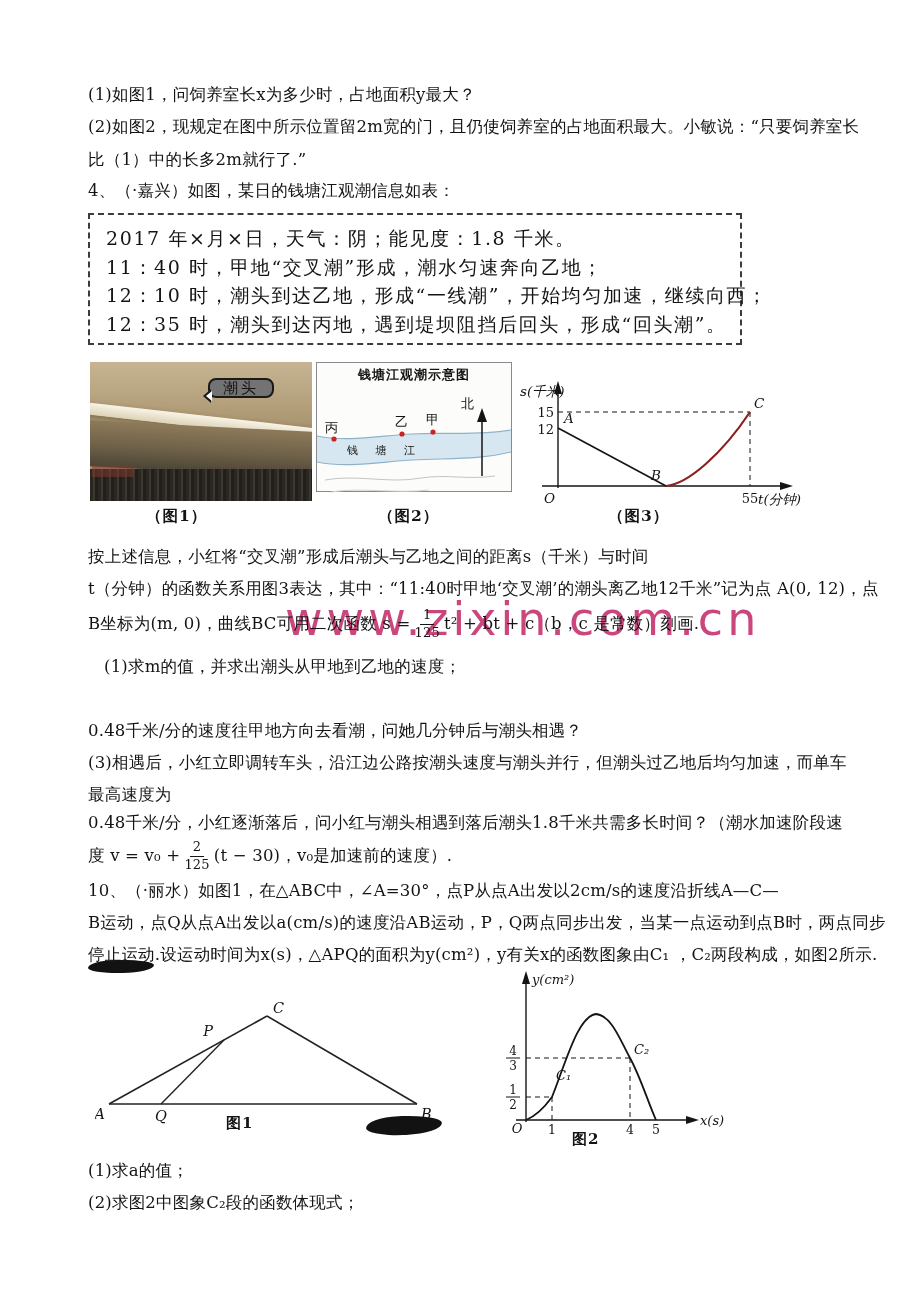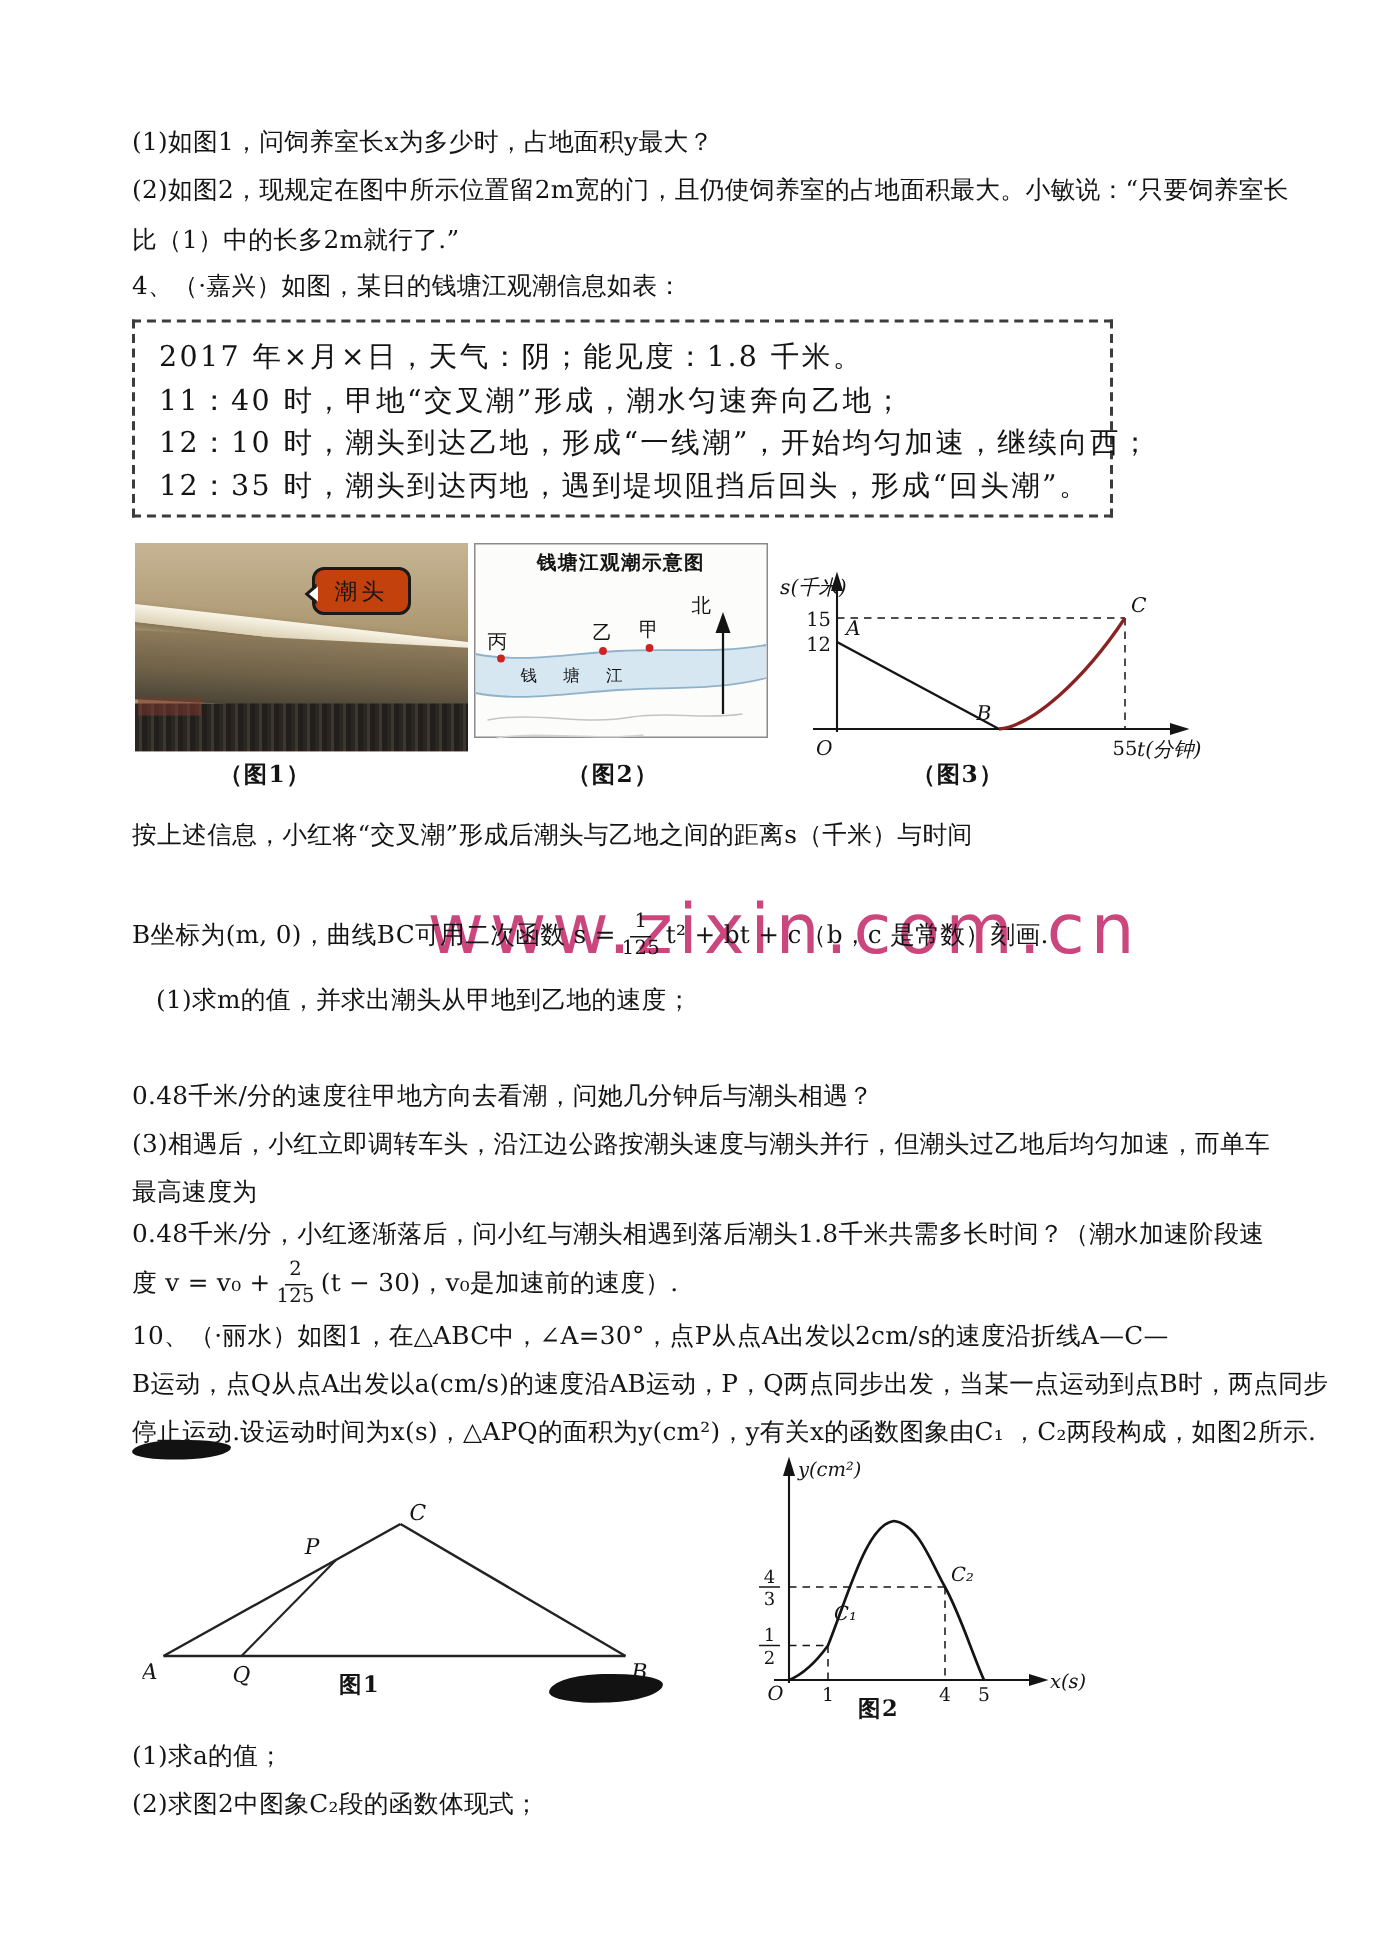--- a/index.html
+++ b/index.html
@@ -31,21 +31,21 @@
   .p-upper { position:absolute; left:0; right:0; top:0; height:62px;
              background:linear-gradient(180deg,#c6b493 0%,#b6a27e 60%,#aa966f 100%); }
   .p-wave { position:absolute; left:-14px; top:54px; width:262px; height:12px;
             background:linear-gradient(180deg,#f8f4e7,#dcd2b6); transform:rotate(6.5deg);
             box-shadow:0 3px 6px rgba(70,60,40,.45); }
   .p-mid { position:absolute; left:0; right:0; top:64px; height:46px;
            background:linear-gradient(180deg,#8d7a5a 0%,#6e6148 55%,#4b4436 100%); transform:skewY(3deg); }
   .p-crowd { position:absolute; left:0; right:0; bottom:0; height:32px;
              background:repeating-linear-gradient(90deg,#2a2722 0 3px,#3d382f 3px 5px,#221e1b 5px 8px); }
   .p-flag { position:absolute; left:2px; bottom:24px; width:42px; height:12px; background:#7c3b2e; opacity:.55; }
-  .callout { position:absolute; left:118px; top:16px; width:66px; height:32px; background:#c2410c;
+  .callout { position:absolute; left:118px; top:16px; width:66px; height:20px; background:#737373;
              border:2px solid #1a1a1a; border-radius:8px; display:flex; align-items:center; justify-content:center;
              font-size:15px; letter-spacing:3px; }
   .callout::after { content:""; position:absolute; left:-14px; top:9px; border:7px solid transparent;
                     border-right:8px solid #1a1a1a; }
   .callout::before { content:""; position:absolute; left:-9px; top:11px; border:5px solid transparent;
                      border-right:6px solid #ffffff; z-index:1; }
   
   .map { position:absolute; left:316px; top:362px; width:196px; height:130px;
          border:1px solid #8a8a8a; background:#fcfcfa; z-index:2; }
   .map-title { text-align:center; font-size:13px; font-weight:bold; letter-spacing:1px; padding-top:3px; }
@@ -129,20 +129,21 @@
     <text x="236" y="32" font-size="13.5" class="it">C</text>
     <text x="26" y="127" font-size="13.5" class="it">O</text>
     <text x="232" y="127" font-size="13" text-anchor="middle">55</text>
   </svg>
 
   <div class="fig-caption" style="left:146px">（图1）</div>
   <div class="fig-caption" style="left:378px">（图2）</div>
   <div class="fig-caption" style="left:608px">（图3）</div>
 
   <div class="tl" style="left:88px; top:546px">按上述信息，小红将“交叉潮”形成后潮头与乙地之间的距离s（千米）与时间</div>
+  <div class="tl" style="left:88px; top:578px">t（分钟）的函数关系用图3表达，其中：“11:40时甲地‘交叉潮’的潮头离乙地12千米”记为点 A(0, 12)，点</div>
   <div class="tl" style="left:88px; top:608px">
     <span>B坐标为(m, 0)，曲线BC可用二次函数 s =</span><span class="frac">
         <span class="num">1</span>
         <span class="den">125</span>
       </span><span>t² + bt + c（b，c 是常数）刻画.</span>
   </div>
 
   <div class="tl" style="left:104px; top:656px">(1)求m的值，并求出潮头从甲地到乙地的速度；</div>
   <div class="tl" style="left:88px; top:720px">0.48千米/分的速度往甲地方向去看潮，问她几分钟后与潮头相遇？</div>
   <div class="tl" style="left:88px; top:752px">(3)相遇后，小红立即调转车头，沿江边公路按潮头速度与潮头并行，但潮头过乙地后均匀加速，而单车</div>

